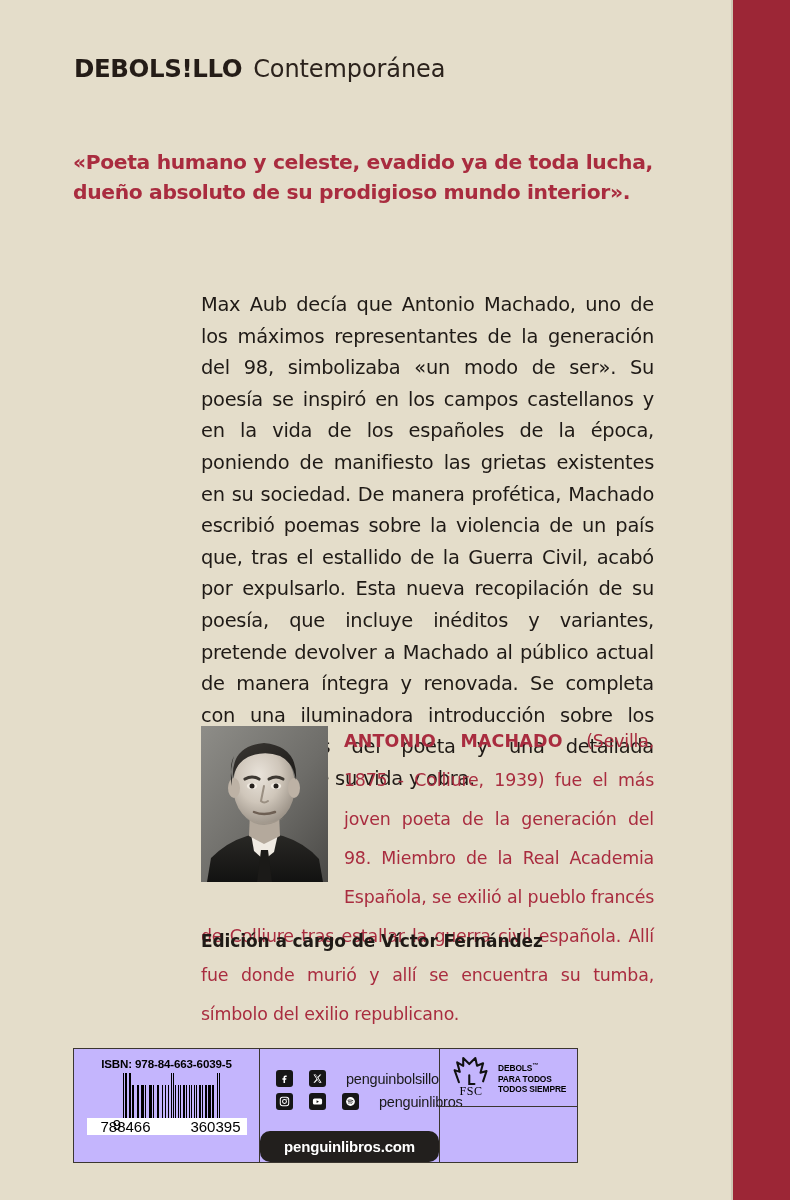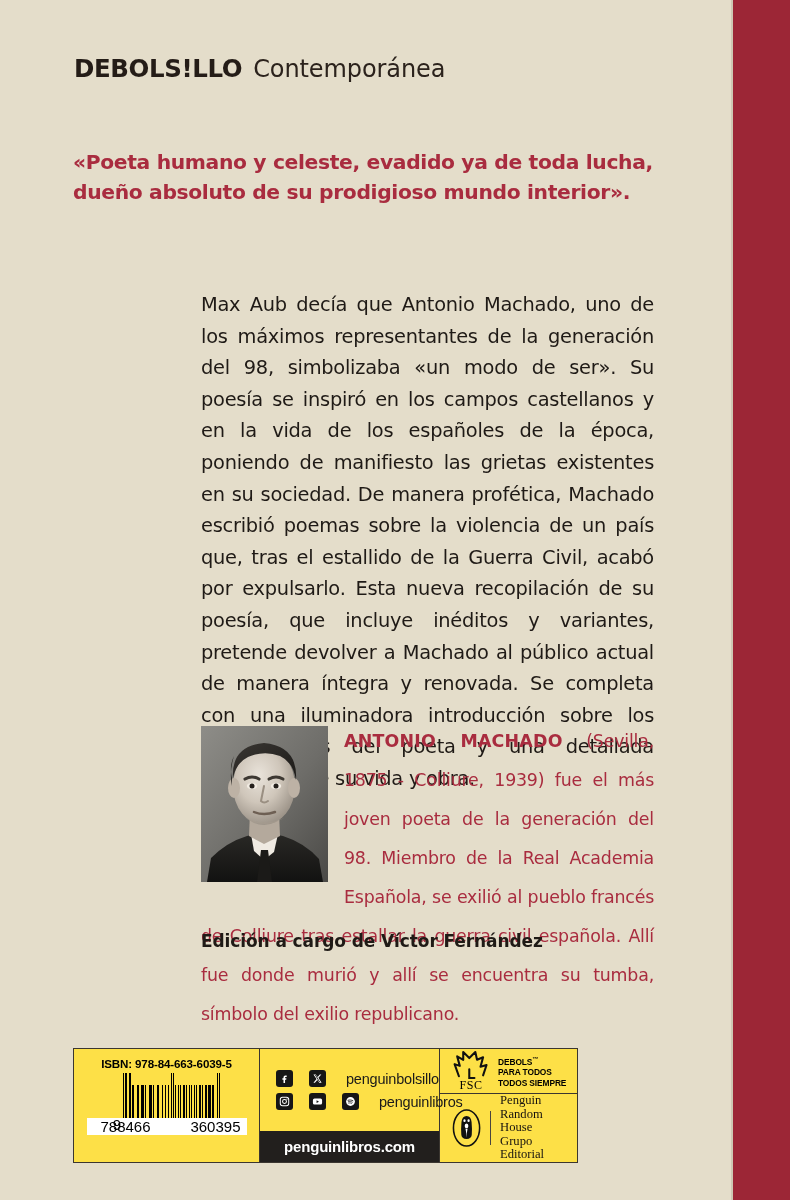--- a/index.html
+++ b/index.html
@@ -148,21 +148,21 @@
     color: #1f1a16;
   }
 
   
   .footer {
     position: absolute;
     left: 73px;
     top: 1048px;
     width: 505px;
     height: 115px;
-    background: #fde047;
+    background: #c4b5fd;
     border: 1px solid #3b3630;
     box-sizing: border-box;
     display: flex;
   }
   .footer-cell {
     position: relative;
     box-sizing: border-box;
   }
   .cell-isbn {
     width: 186px;
@@ -246,20 +246,21 @@
     color: #1a1a1a;
     margin-left: 4px;
     letter-spacing: -0.2px;
   }
   .social-bar {
     background: #221f1d;
     height: 31px;
     display: flex;
     align-items: center;
     justify-content: center;
+    border-radius: 10px;
   }
   .social-bar span {
     font-family: "Liberation Sans", sans-serif;
     font-weight: bold;
     font-size: 15px;
     color: #ffffff;
     letter-spacing: -0.2px;
   }
 
   .cell-logos {
@@ -532,36 +533,20 @@
             </svg>
             <span class="fsc-abbr">FSC</span>
           </div>
           <div>
             <div class="fsc-text"><span>DEBOLS</span><span class="tm">™</span></div>
             <div class="fsc-text">PARA TODOS</div>
             <div class="fsc-text">TODOS SIEMPRE</div>
           </div>
         </div>
 
-        <div class="prh-row">
-          <svg width="30" height="40" viewBox="0 0 30 40" aria-hidden="true">
-            <ellipse cx="15" cy="20" rx="13.5" ry="18.5" fill="none" stroke="#111" stroke-width="1.6"></ellipse>
-            <path d="M15 7.5 q4.6 0 5.2 6.2 q.7 7 .2 13.2 q-.3 4.2-5.4 4.4 q-5.1-.2-5.4-4.4 q-.5-6.2.2-13.2 Q10.4 7.5 15 7.5 z" fill="#111"></path>
-            <ellipse cx="12.9" cy="12.4" rx="1.15" ry="1.5" fill="#fff"></ellipse>
-            <ellipse cx="17.1" cy="12.4" rx="1.15" ry="1.5" fill="#fff"></ellipse>
-            <path d="M15 15.3 q2 .4 1.9 2.6 q-.1 2.2-1.9 2.4 q-1.8-.2-1.9-2.4 q-.1-2.2 1.9-2.6z" fill="#fff"></path>
-            <path d="M13.9 20.4 q1.1 5 1.1 9.6 q0-4.6 1.1-9.6 q-1.1.6-2.2 0z" fill="#fff"></path>
-          </svg>
-          <div class="prh-divider"></div>
-          <div class="prh-text">
-            <div>Penguin</div>
-            <div>Random House</div>
-            <div>Grupo Editorial</div>
-          </div>
-        </div>
 
       </div>
     </div>
 
   </div>
 
   <div class="spine-edge"></div>
   <div class="spine"></div>
 </div>
 

